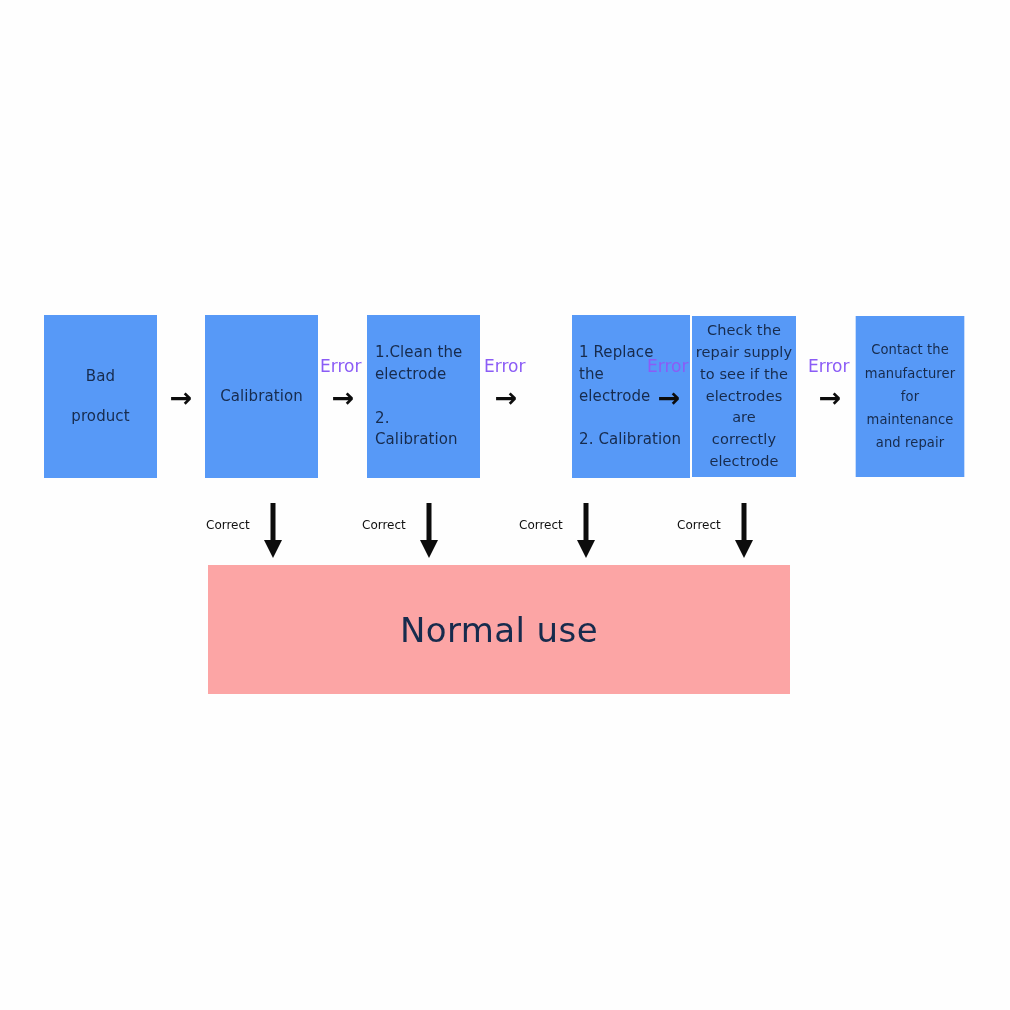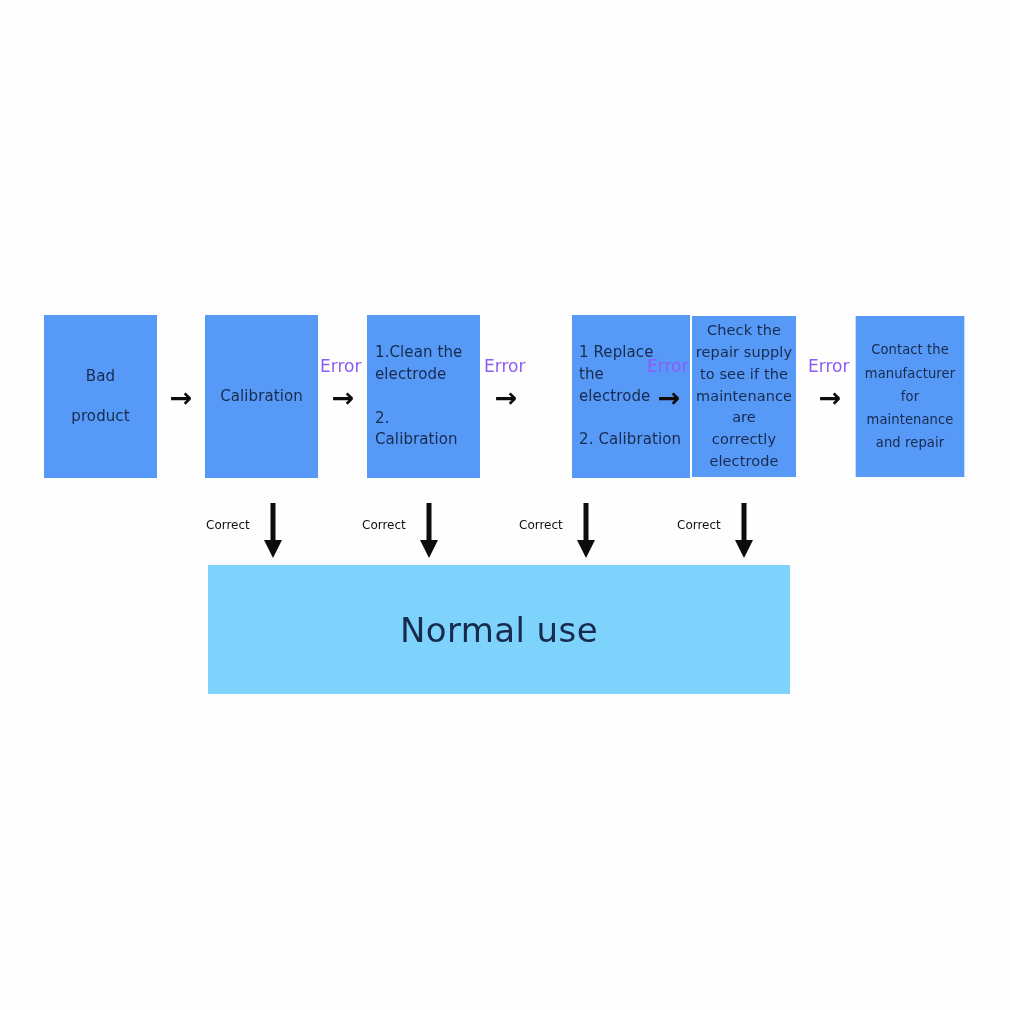--- a/index.html
+++ b/index.html
@@ -67,21 +67,21 @@
 
   
   #node-contact      { left: 854px; top: 316px; width: 112px; height: 161px;
                        font-size: 13.5px; line-height: 1.72;
                        transform: scaleX(.97); }
 
   
   #node-normal-use {
     position: absolute;
     left: 208px; top: 565px; width: 582px; height: 129px;
-    background: #7dd3fc;
+    background: #fca5a5;
     display: flex; align-items: center; justify-content: center;
     color: #172b4d;
     font-size: 34px;
     letter-spacing: .4px;
   }
 
   
   .arrow-right {
     position: absolute;
     height: 26px;
@@ -160,21 +160,21 @@
     <span class="line">1 Replace the</span>
     <span class="line">electrode</span>
     <span class="gap"></span>
     <span class="line">2. Calibration</span>
   </div>
 
   <div class="node" id="node-check">
     <span class="line">Check the</span>
     <span class="line">repair supply</span>
     <span class="line">to see if the</span>
-    <span class="line">maintenance are</span>
+    <span class="line">electrodes are</span>
     <span class="line">correctly</span>
     <span class="line">electrode</span>
   </div>
 
   <div class="node" id="node-contact">
     <span class="line">Contact the</span>
     <span class="line">manufacturer</span>
     <span class="line">for maintenance</span>
     <span class="line">and repair</span>
   </div>

